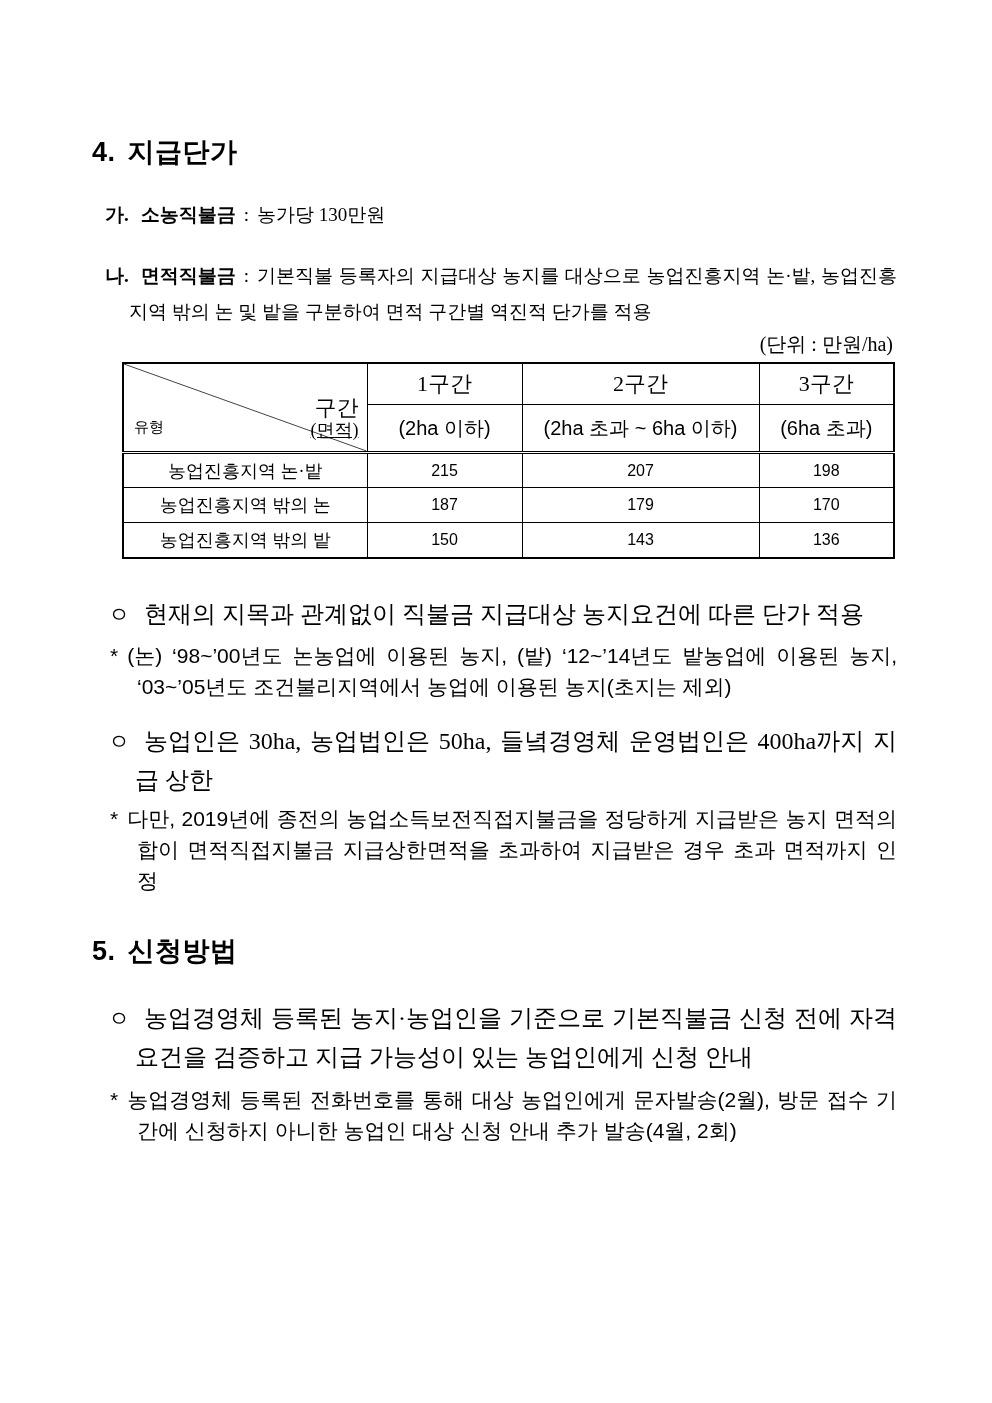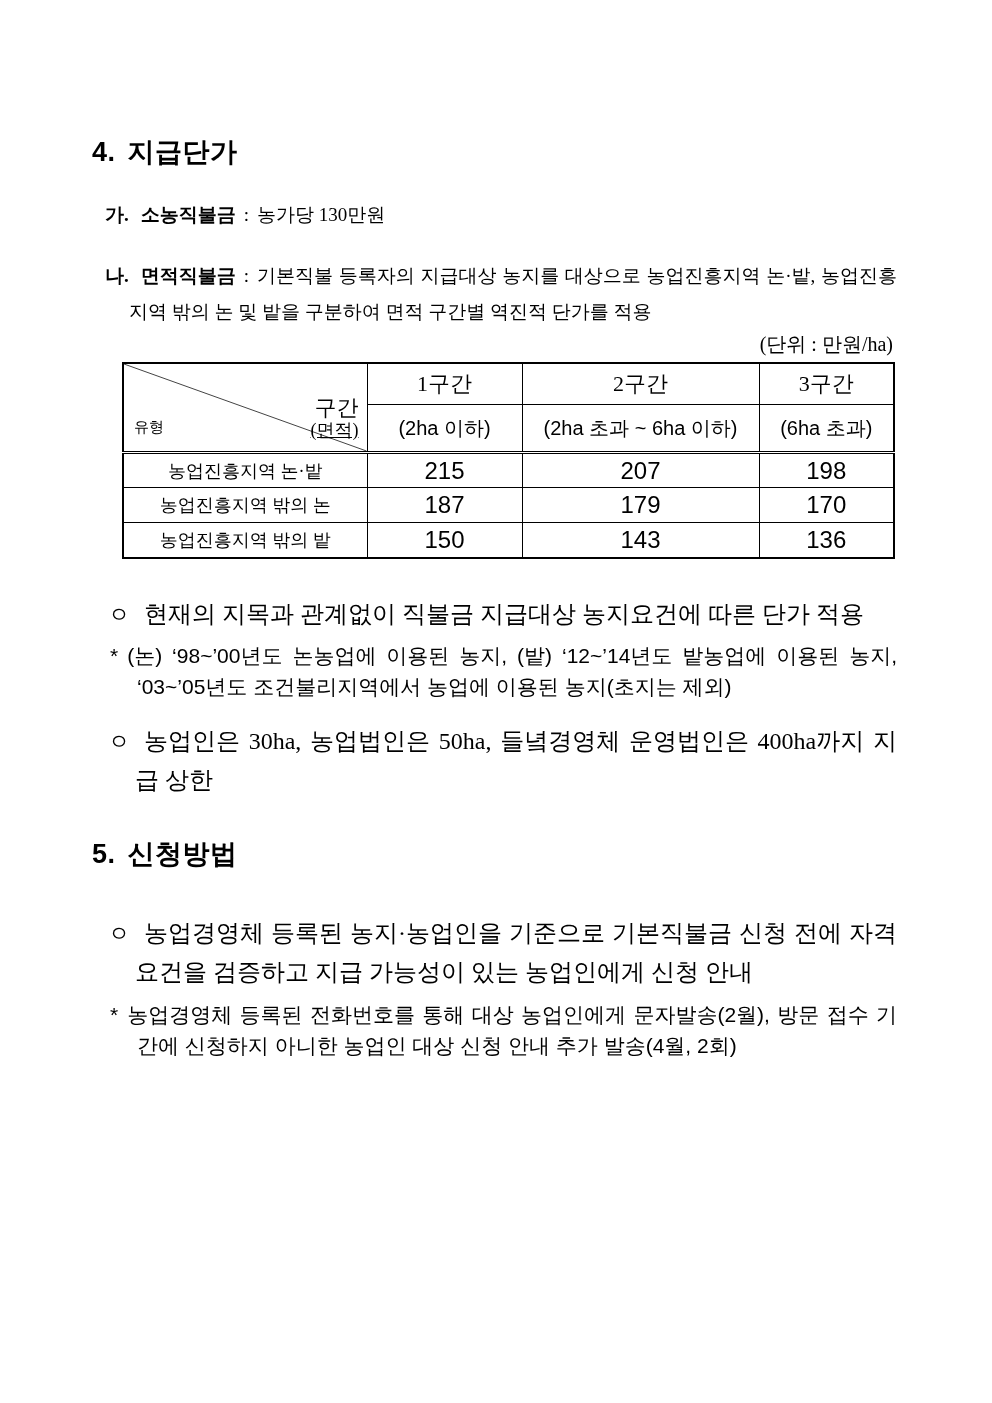--- a/index.html
+++ b/index.html
@@ -32,34 +32,34 @@
     margin:6px 0 0 30px;border-collapse:collapse;table-layout:fixed;width:771px;
     font-size:22px;
   }
   table.rate th,table.rate td{border:1px solid #000;padding:0;text-align:center;vertical-align:middle;font-weight:normal;}
   table.rate{border:2px solid #000;}
   tr.hrow1 th{height:40px;font-size:22px;}
   tr.hrow2 th{height:46px;border-top:1px dotted #666;font-family:"Liberation Sans","DejaVu Sans",sans-serif;font-size:20px;}
   tbody tr{height:35px;}
   tbody tr:first-child td{border-top:3px double #000;}
   td.rowhead{font-size:18px;}
-  td.val{font-family:"Liberation Sans","DejaVu Sans",sans-serif;font-size:24px;}
+  td.val{font-family:"Liberation Sans","DejaVu Sans",sans-serif;font-size:16px;}
   td.corner{position:relative;}
   td.corner svg{position:absolute;left:0;top:0;width:100%;height:100%;}
   .corner-top{position:absolute;top:3px;right:8px;text-align:right;line-height:1.15;font-size:22px;margin-top:28px;}
   .corner-top .sub{display:block;font-size:18px;text-decoration:underline;}
   .corner-bottom{position:absolute;bottom:14px;left:10px;font-size:15px;}
 
   .bullet{
     font-size:24px;line-height:38px;padding-left:43px;text-indent:-27px;text-align:justify;
   }
   .bullet .marker{margin-right:14px;font-size:22px;}
   .bullet-1{margin-top:36px;}
   .bullet-2{margin-top:20px;}
-  .bullet-3{margin-top:44px;}
+  .bullet-3{margin-top:32px;}
   .note{
     font-family:"Liberation Sans","DejaVu Sans",sans-serif;
     font-size:21px;line-height:31px;padding-left:45px;text-indent:-27px;text-align:justify;
   }
   .note .marker{margin-right:9px;}
   .note-1{margin-top:6px;}
   .note-2{margin-top:4px;}
   .note-3{margin-top:8px;}
   .sec5{margin-top:40px;}
 </style>
@@ -139,20 +139,23 @@
   </div>
 
   <div class="note note-1">
     <span class="marker">*</span><span>(논) ‘98~’00년도 논농업에 이용된 농지, (밭) ‘12~’14년도 밭농업에 이용된 농지, ‘03~’05년도 조건불리지역에서 농업에 이용된 농지(초지는 제외)</span>
   </div>
 
   <div class="bullet bullet-2">
     <span class="marker">ㅇ</span><span>농업인은 30ha, 농업법인은 50ha, 들녘경영체 운영법인은 400ha까지 지급 상한</span>
   </div>
 
+  <div class="note note-2">
+    <span class="marker">*</span><span>다만, 2019년에 종전의 농업소득보전직접지불금을 정당하게 지급받은 농지 면적의 합이 면적직접지불금 지급상한면적을 초과하여 지급받은 경우 초과 면적까지 인정</span>
+  </div>
 
   <div class="sec-heading sec5">
     <span class="num">5.</span>
     <span>신청방법</span>
   </div>
 
 
   <div class="bullet bullet-3">
     <span class="marker">ㅇ</span><span>농업경영체 등록된 농지·농업인을 기준으로 기본직불금 신청 전에 자격요건을 검증하고 지급 가능성이 있는 농업인에게 신청 안내</span>
   </div>

